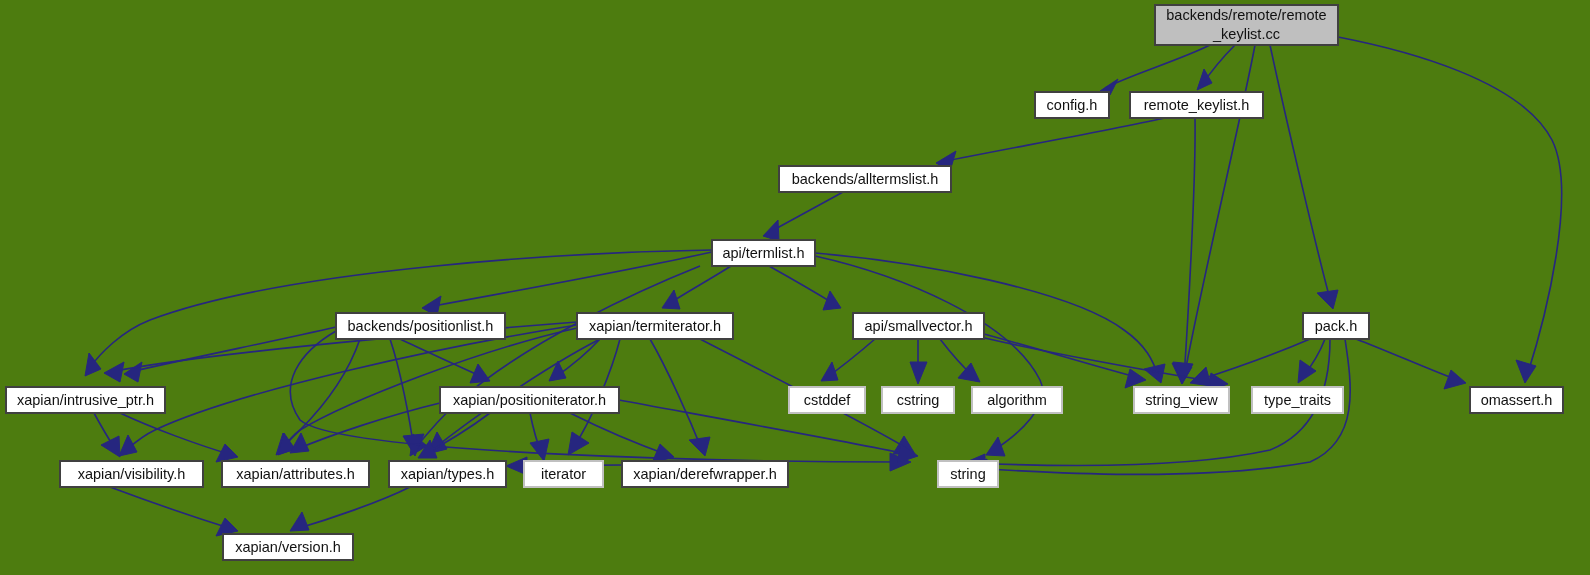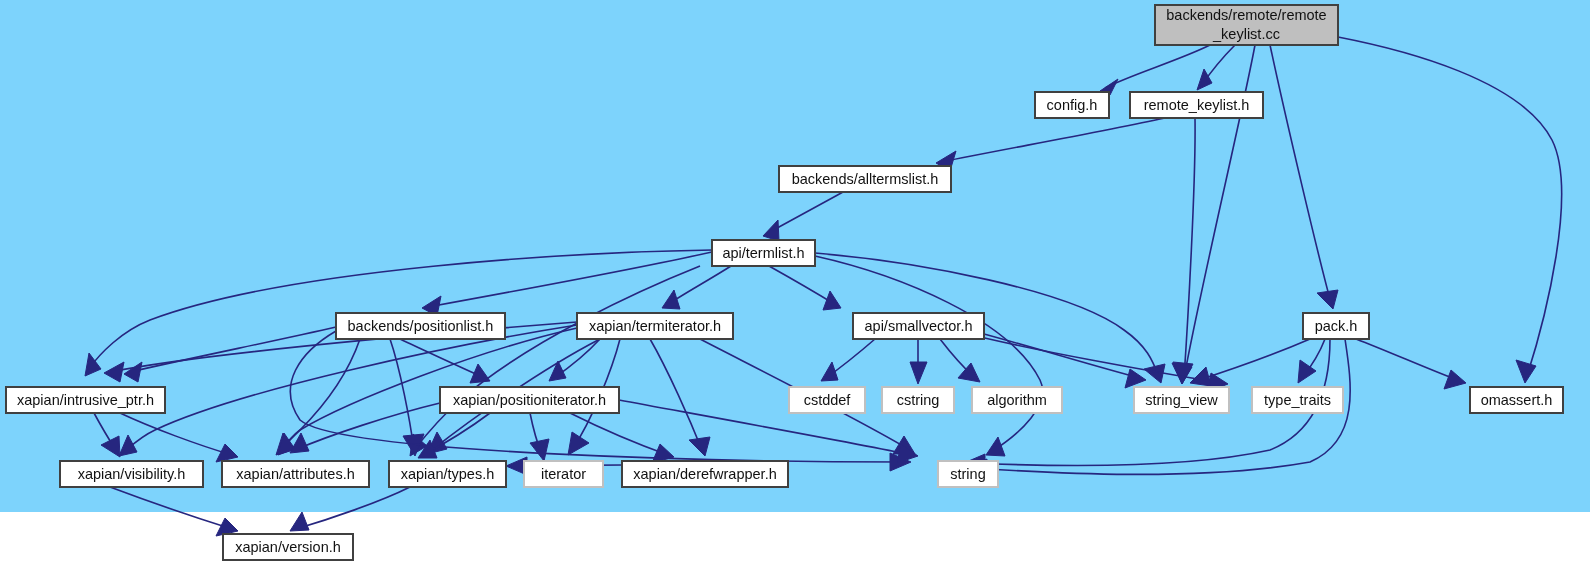--- a/index.html
+++ b/index.html
@@ -9,22 +9,22 @@
   }
   body {
     width: 1590px;
     height: 575px;
     font-family: "Liberation Sans", sans-serif;
     overflow: hidden;
   }
   #graph-root {
     position: relative;
     width: 1590px;
-    height: 512px;
-    background: #7dd3fc;
+    height: 575px;
+    background: #4d7c0f;
   }
   svg#dep-graph {
     display: block;
     width: 1590px;
     height: 575px;
   }
   .node-box {
     fill: #ffffff;
     stroke: #404040;
     stroke-width: 2;

